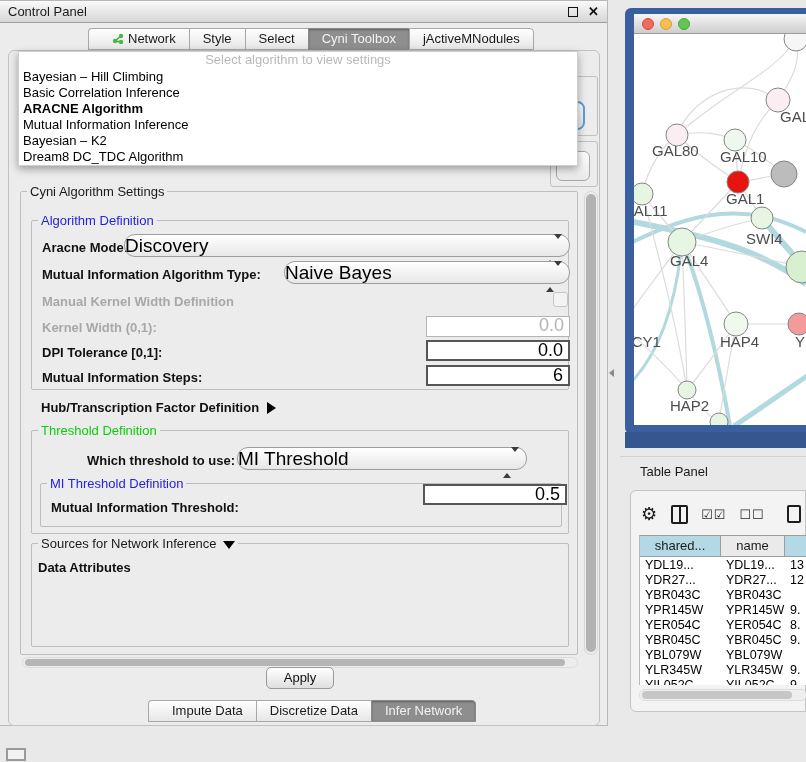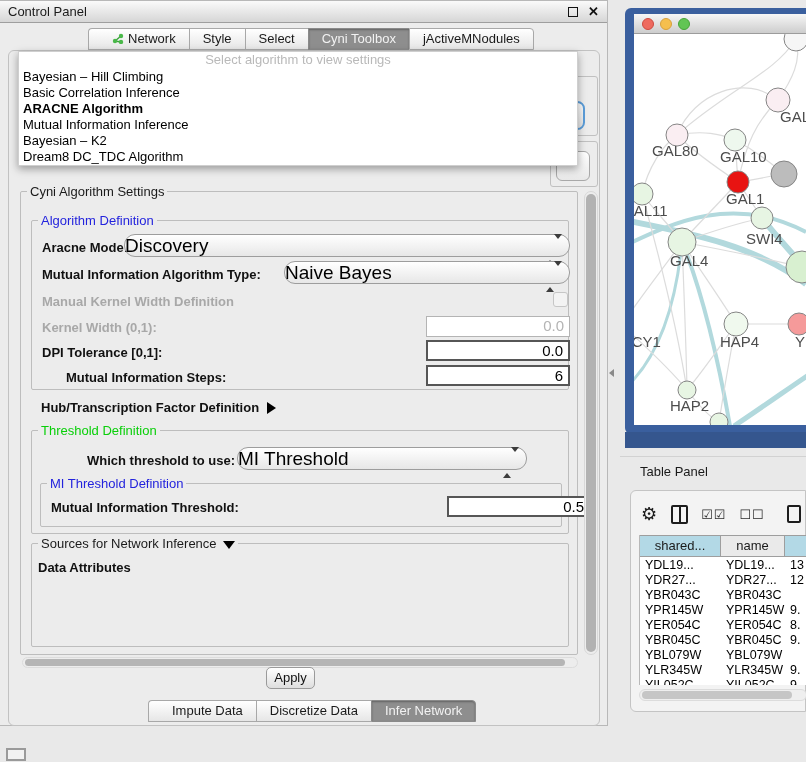--- a/index.html
+++ b/index.html
@@ -57,42 +57,42 @@
 
   .combo { position:absolute; height:23px; border:1px solid #9d9d9d; border-radius:11px;
     background:linear-gradient(#ffffff,#e7e7e7); font-size:19px; line-height:21px; padding-left:0; }
   .combo .arrows { position:absolute; right:7px; top:4px; }
   .tri-up   { width:0; height:0; border-left:4px solid transparent; border-right:4px solid transparent;
     border-bottom:5px solid #3c3c3c; margin-bottom:3px; }
   .tri-down { width:0; height:0; border-left:4px solid transparent; border-right:4px solid transparent;
     border-top:5px solid #3c3c3c; }
 
   .field { position:absolute; height:21px; background:#fff; border:2px solid #565656;
-    font-size:15px; line-height:17px; text-align:right; padding:0 5px; color:#000; }
+    font-size:18px; line-height:17px; text-align:right; padding:0 5px; color:#000; }
   .field.dis { border:1px solid #b4b4b4; color:#b4b4b4; }
 
   .checkbox { position:absolute; width:15px; height:15px; border:1px solid #c6c6c6;
     border-radius:3px; background:#f3f3f3; }
 
   .arrow-right { display:inline-block; width:0; height:0; border-top:6px solid transparent;
     border-bottom:6px solid transparent; border-left:9px solid #000; margin-left:8px; vertical-align:-2px; }
   .arrow-down { display:inline-block; width:0; height:0; border-left:6px solid transparent;
     border-right:6px solid transparent; border-top:8px solid #000; margin-left:6px; vertical-align:-1px; }
 
   
   #settings-vsb { position:absolute; left:584px; top:190px; width:14px; height:464px; background:#ededed;
     border:1px solid #d8d8d8; border-radius:7px; }
   #settings-vsb .thumb { position:absolute; left:1px; top:2px; width:10px; height:458px;
     background:#b2b2b2; border-radius:6px; }
   #settings-hsb { position:absolute; left:22px; top:656px; width:556px; height:11px; background:#ededed;
     border:1px solid #dcdcdc; border-radius:6px; }
   #settings-hsb .thumb { position:absolute; left:2px; top:1px; width:540px; height:7px;
     background:#b5b5b5; border-radius:4px; }
 
-  #apply-btn { position:absolute; left:266px; top:666px; width:49px; height:22px; border:1px solid #9a9a9a;
+  #apply-btn { position:absolute; left:266px; top:666px; width:68px; height:22px; border:1px solid #9a9a9a;
     border-radius:5px; background:linear-gradient(#ffffff,#dedede); font-size:13px; color:#111;
     text-align:center; line-height:20px; }
 
   
   #network-frame { position:absolute; left:625px; top:8px; width:181px; height:426px;
     background:#3a5f9e; border-radius:6px 0 0 6px; }
   #network-frame-base { position:absolute; left:625px; top:432px; width:181px; height:16px; background:#35568e; }
   #network-window { position:absolute; left:634px; top:14px; width:172px; height:411px; background:#fff; }
   #net-titlebar { position:absolute; left:0; top:0; width:100%; height:20px;
     background:linear-gradient(#f6f6f6,#cdcdcd); border-bottom:1px solid #9c9c9c;
@@ -200,41 +200,41 @@
 
       <span class="lbl dis" style="left:10px; top:73px;">Manual Kernel Width Definition</span>
       <div class="checkbox" style="left:521px; top:71px;"></div>
 
       <span class="lbl dis" style="left:10px; top:99px;">Kernel Width (0,1):</span>
       <div class="field dis" style="left:394px; top:95px; width:144px;">0.0</div>
 
       <span class="lbl" style="left:10px; top:124px;">DPI Tolerance [0,1]:</span>
       <div class="field" style="left:394px; top:119px; width:144px;">0.0</div>
 
-      <span class="lbl" style="left:10px; top:149px;margin-left:24px;">Mutual Information Steps:</span>
+      <span class="lbl" style="left:10px; top:149px;">Mutual Information Steps:</span>
       <div class="field" style="left:394px; top:144px; width:144px;">6</div>
     </div>
 
     <span class="lbl" style="left:20px; top:208px;">
       <span>Hub/Transcription Factor Definition</span><span class="arrow-right"></span>
     </span>
 
     <div class="group" style="left:10px; top:238px; width:538px; height:104px;">
       <span class="gtitle green">Threshold Definition</span>
 
       <span class="lbl" style="left:55px; top:22px;">Which threshold to use:</span>
       <div class="combo" style="left:205px; top:16px; width:290px;">
         <span>MI Threshold</span>
         <span class="arrows"><span class="tri-up"></span><span class="tri-down"></span></span>
       </div>
 
       <div class="group" style="left:8px; top:52px; width:522px; height:44px;">
         <span class="gtitle blue" style="background:#ececec;">MI Threshold Definition</span>
         <span class="lbl" style="left:10px; top:16px;">Mutual Information Threshold:</span>
-        <div class="field" style="left:382px; top:12px; width:144px;margin-left:24px;">0.5</div>
+        <div class="field" style="left:382px; top:0; width:144px;">0.5</div>
       </div>
     </div>
 
     <div class="group" style="left:10px; top:351px; width:538px; height:104px;">
       <span class="gtitle">
         <span>Sources for Network Inference</span><span class="arrow-down"></span>
       </span>
       <span class="lbl" style="left:6px; top:16px;">Data Attributes</span>
     </div>
 

